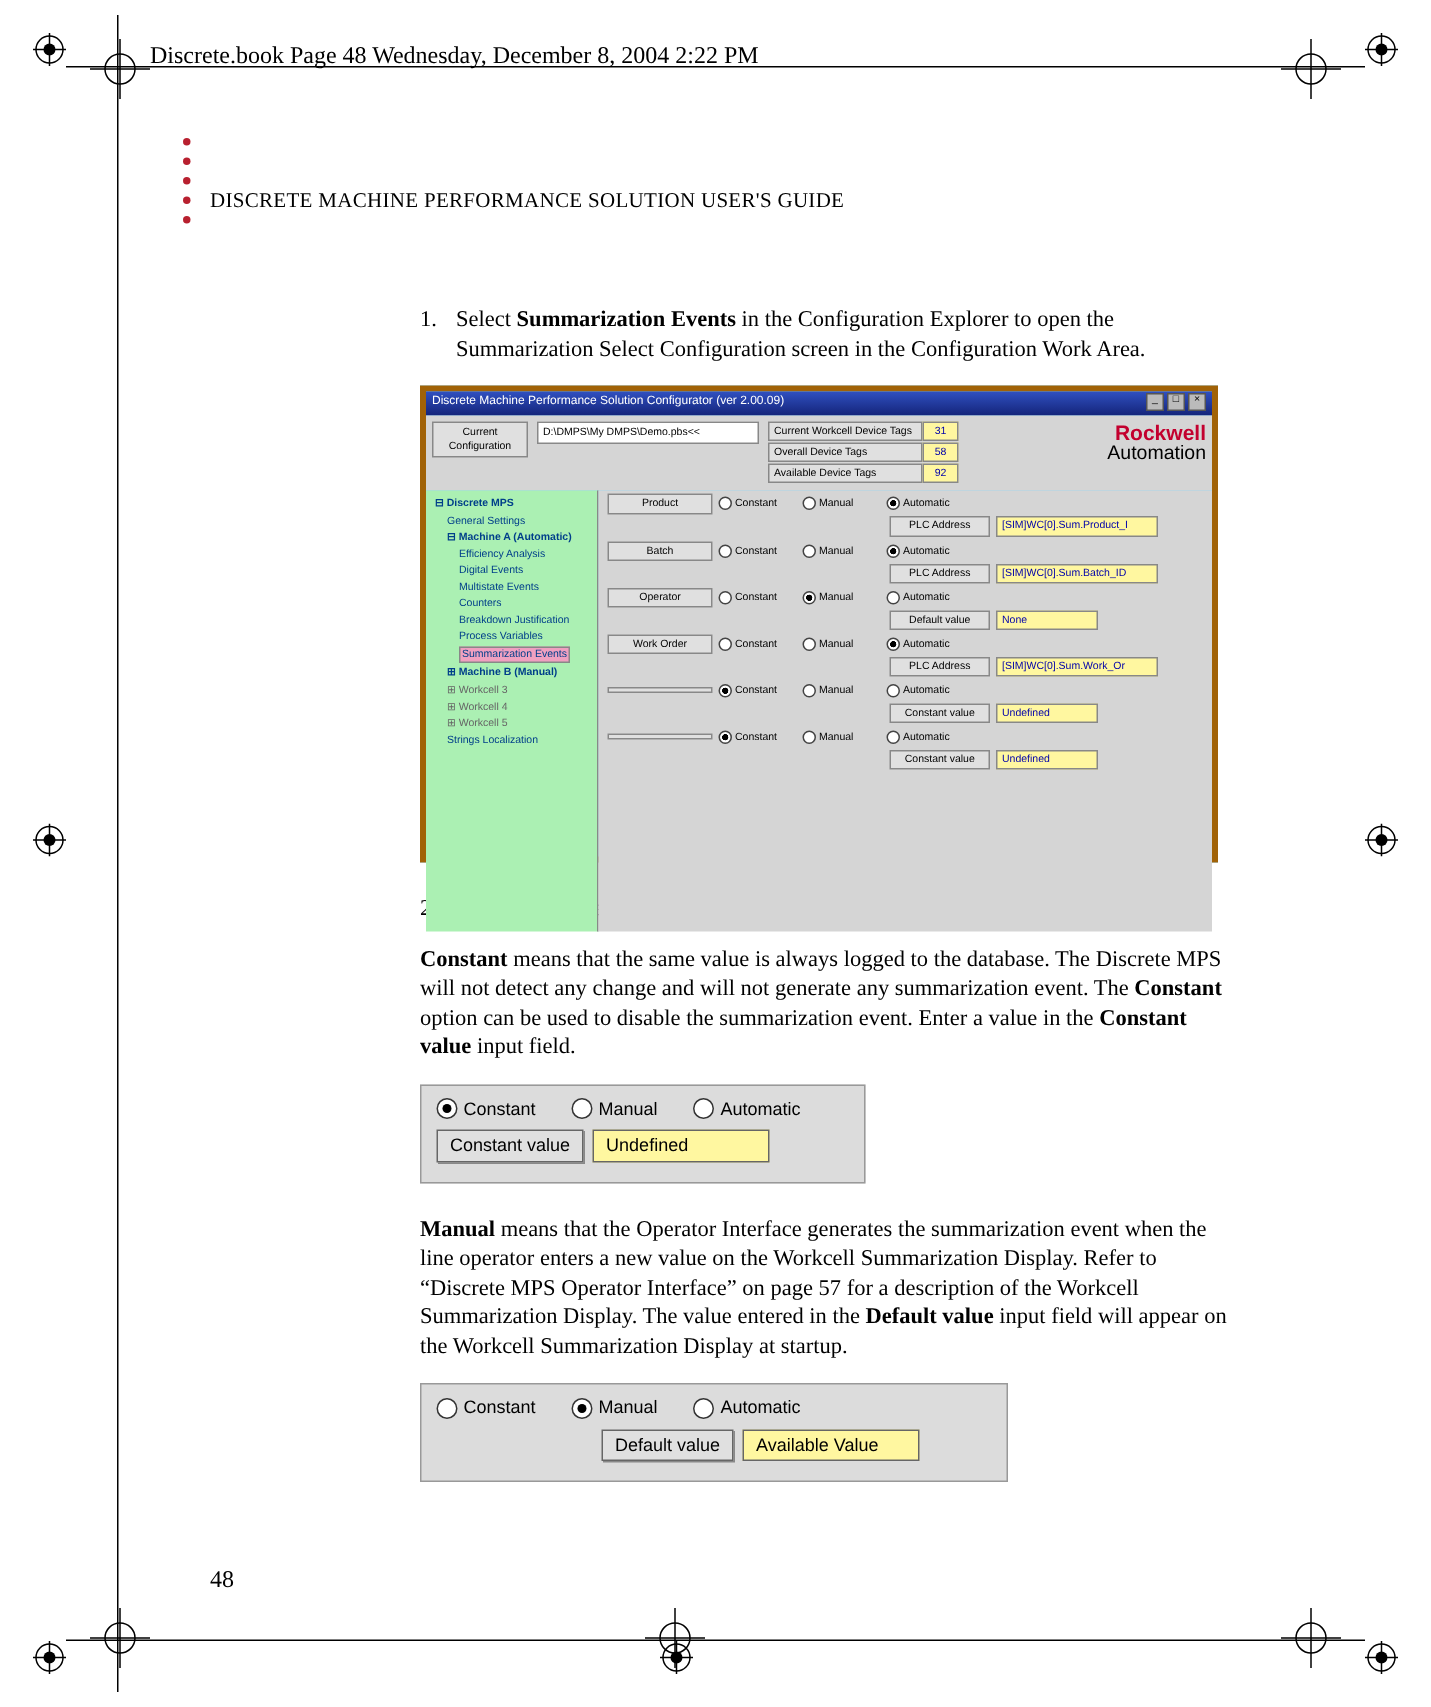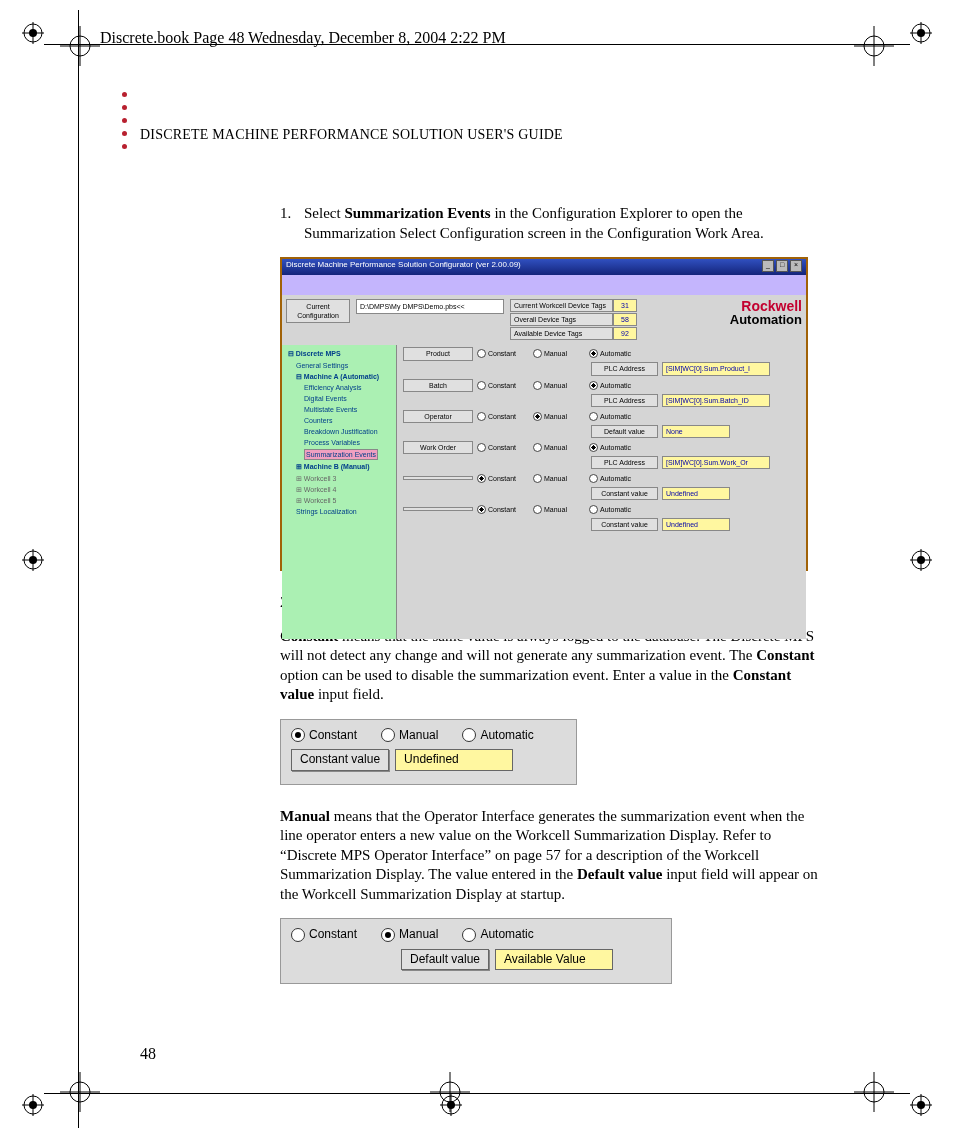--- a/index.html
+++ b/index.html
@@ -68,23 +68,23 @@
   }
   .step-num {
     width: 24px;
     flex-shrink: 0;
   }
   .step-text { flex: 1; }
   .para { margin-bottom: 14px; }
   strong { font-weight: bold; }
   .fig {
     margin: 8px 0 22px 0;
-    background: #c4b5fd;
+    background: #7dd3fc;
     position: relative;
-    border: 2px solid #a16207;
+    border: 4px solid #a16207;
   }
   .fig1 { width: 524px; height: 310px; }
   .titlebar {
     height: 14px;
     background: linear-gradient(#3050c0,#14247a);
     color: #fff;
     font-family: Arial, sans-serif;
     font-size: 8px;
     padding: 1px 4px;
     display:flex;
@@ -120,21 +120,21 @@
     border:1px solid #888;
     padding:2px 6px;
     text-align:center;
     font-size:7px;
   }
   .logo {
     text-align:right;
     line-height:1;
   }
   .logo .r { color:#c3002f; font-weight:bold; font-size:14px; font-family:Arial,sans-serif;}
-  .logo .a { color:#000; font-weight:bold; font-size:13px; font-family:Arial,sans-serif;}
+  .logo .a { color:#000; font-weight:normal; font-size:13px; font-family:Arial,sans-serif;}
   .tag-table { }
   .tag-table .tr{display:flex;margin-bottom:1px;}
   .tag-table .lbl{width:95px;background:#e0e0e0;border:1px solid #888;padding:1px 3px;}
   .tag-table .val{width:18px;background:#fff7a0;border:1px solid #888;padding:1px 2px;text-align:center;color:#00a;}
   .rows-area{padding:2px 6px;}
   .cfg-row{display:flex;align-items:center;gap:4px;margin-bottom:2px;height:13px;}
   .cfg-label{width:60px;background:#e0e0e0;border:1px solid #888;padding:1px 4px;text-align:center;}
   .radio-opt{display:flex;align-items:center;gap:2px;width:52px;}
   .radio-opt .dot{width:7px;height:7px;border:1px solid #444;border-radius:50%;background:#fff;flex-shrink:0;}
   .radio-opt.sel .dot{background:radial-gradient(#000 40%, #fff 45%);}
@@ -265,21 +265,21 @@
 
     <div class="fig fig1">
       <div class="titlebar">
         <span>Discrete Machine Performance Solution Configurator (ver 2.00.09)</span>
         <span class="right">
             <span class="btn">_</span>
             <span class="btn">□</span>
             <span class="btn">×</span>
           </span>
       </div>
-      <div style="display:flex;background:#d5d5d5;padding:4px;gap:6px;align-items:flex-start;font-family:Arial,sans-serif;font-size:7px;margin-top:20px;">
+      <div style="display:flex;background:#d5d5d5;padding:4px;gap:6px;align-items:flex-start;font-family:Arial,sans-serif;font-size:7px;">
         <div class="btn-box" style="width:50px;">Current Configuration</div>
         <div style="flex:0 0 140px;background:#fff;border:1px solid #888;padding:2px 3px;">D:\DMPS\My DMPS\Demo.pbs&lt;&lt;</div>
         <div class="tag-table">
           <div class="tr">
               <div class="lbl">Current Workcell Device Tags</div>
               <div class="val">31</div>
             </div>
           <div class="tr">
               <div class="lbl">Overall Device Tags</div>
               <div class="val">58</div>

